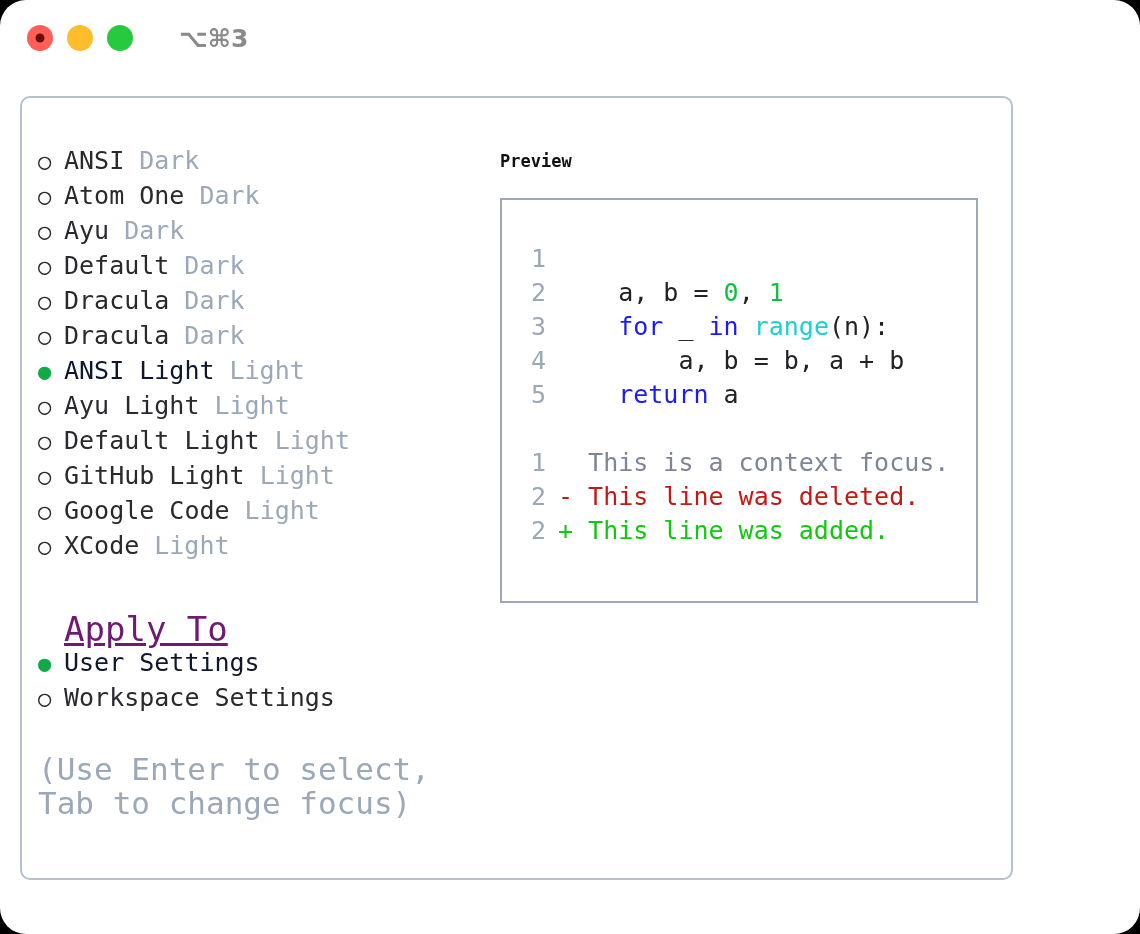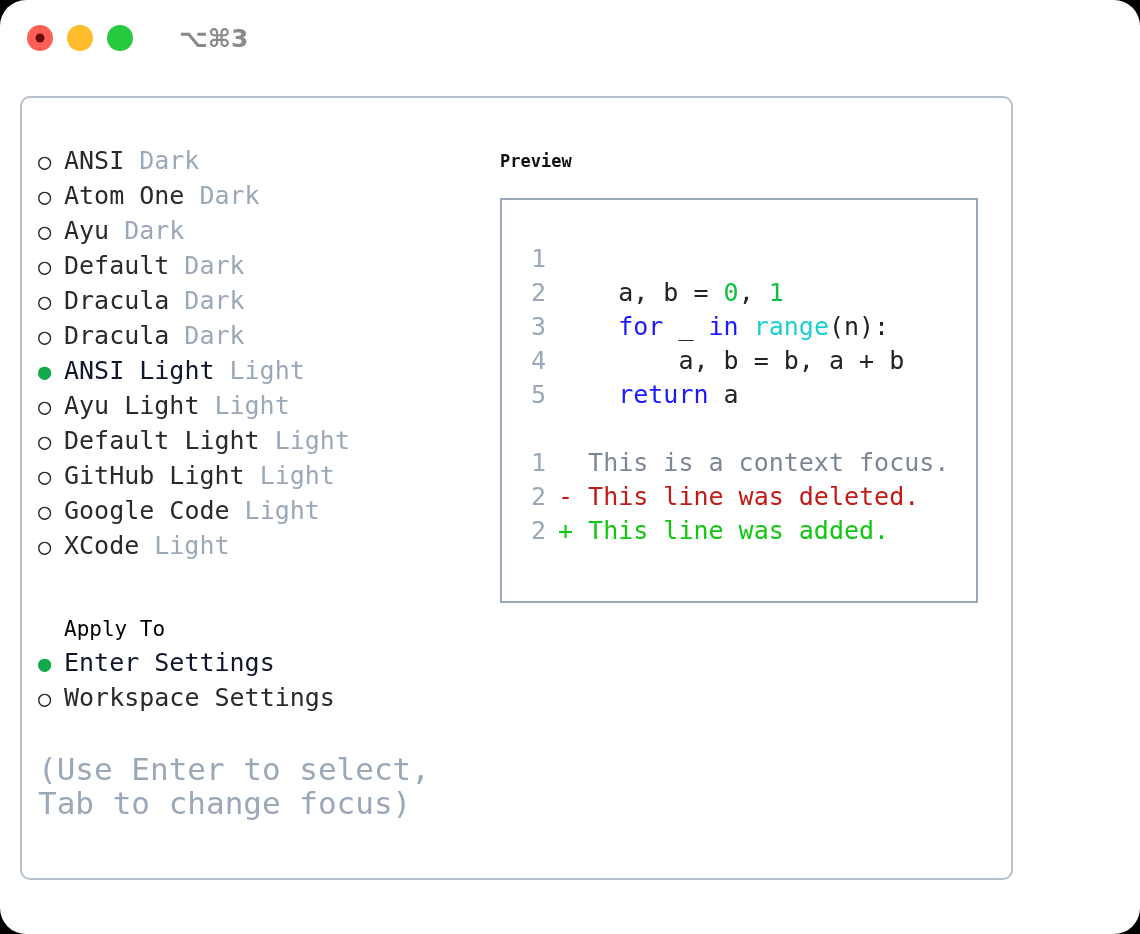--- a/index.html
+++ b/index.html
@@ -127,25 +127,26 @@
     font-size: 22px;
   }
   .opt.selected .bullet { color: #10aa48; }
   .opt-name { color: #2a2a2e; }
   .opt.selected .opt-name { color: #0f172a; }
   .opt-tag { color: #9aa8b8; }
   .opt.selected .opt-tag { color: #9aa8b8; }
   .sp { display: inline-block; width: 0.6em; }
 
   .group-label {
-    font-size: 21px;
-    color: #000000;
+    font-size: 34px;
+    color: #701a75;
     line-height: 34px;
     padding-left: 26px;
     white-space: pre;
+    text-decoration: underline;
   }
   .gap-lg { height: 48px; }
   .gap-md { height: 36px; }
 
   .hint {
     font-size: 31px;
     line-height: 34px;
     color: #9aa8b8;
     width: 410px;
   }
@@ -224,21 +225,21 @@
             <div class="opt"><span class="bullet">○</span><span class="opt-name">GitHub Light</span><span class="sp"> </span><span class="opt-tag">Light</span></div>
             <div class="opt"><span class="bullet">○</span><span class="opt-name">Google Code</span><span class="sp"> </span><span class="opt-tag">Light</span></div>
             <div class="opt"><span class="bullet">○</span><span class="opt-name">XCode</span><span class="sp"> </span><span class="opt-tag">Light</span></div>
           </div>
 
         <div class="gap-lg"></div>
 
         <div class="group-label">Apply To</div>
 
         <div id="apply-list">
-            <div class="opt selected"><span class="bullet">●</span><span class="opt-name">Enter Settings</span></div>
+            <div class="opt selected"><span class="bullet">●</span><span class="opt-name">User Settings</span></div>
             <div class="opt"><span class="bullet">○</span><span class="opt-name">Workspace Settings</span></div>
           </div>
 
         <div class="gap-md"></div>
 
         <div class="hint">(Use Enter to select, Tab to change focus)</div>
       </div>
 
       <div class="right-col">
         <div class="preview-label">Preview</div>

